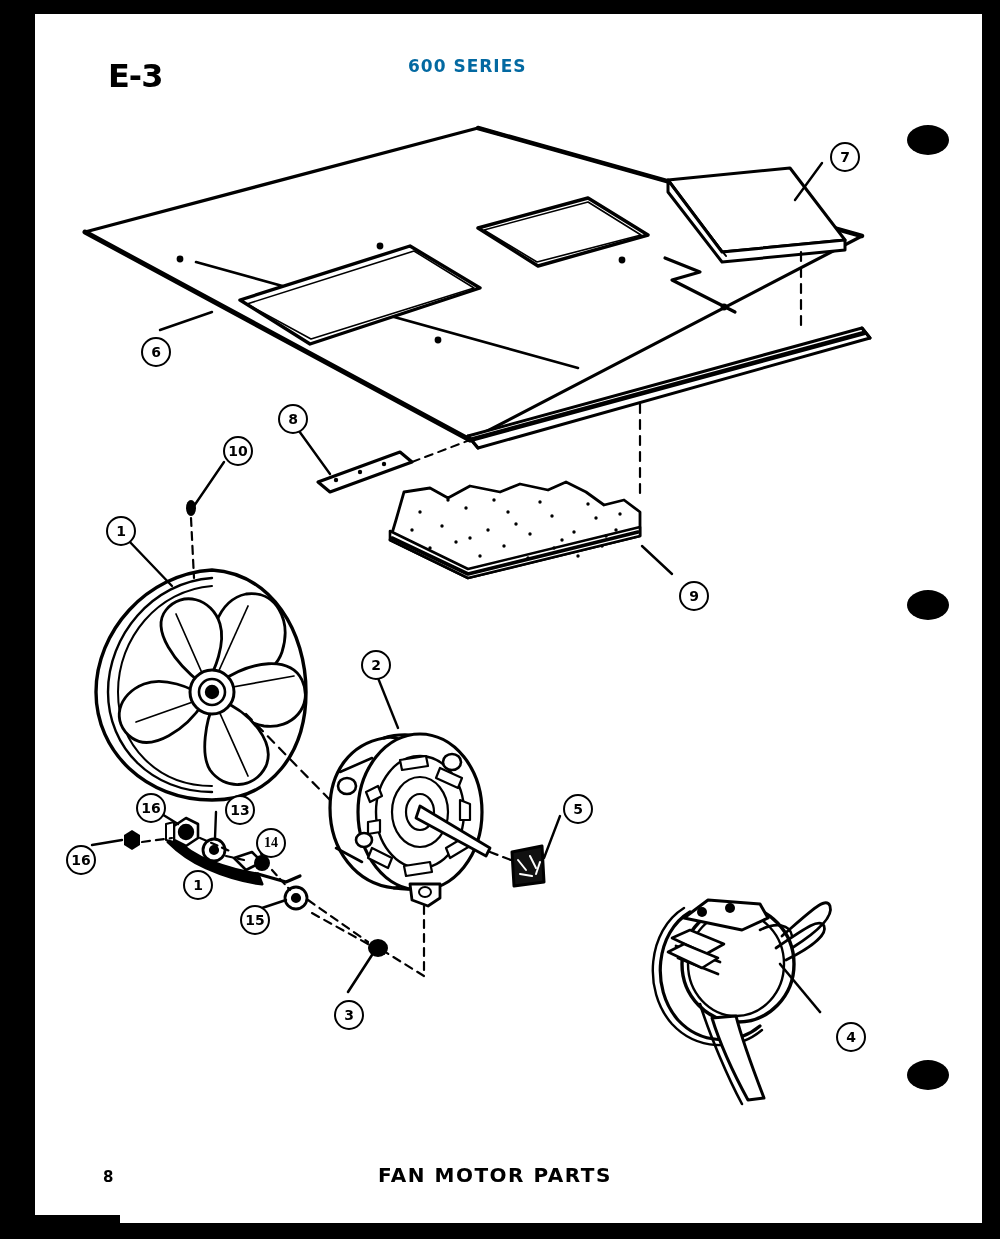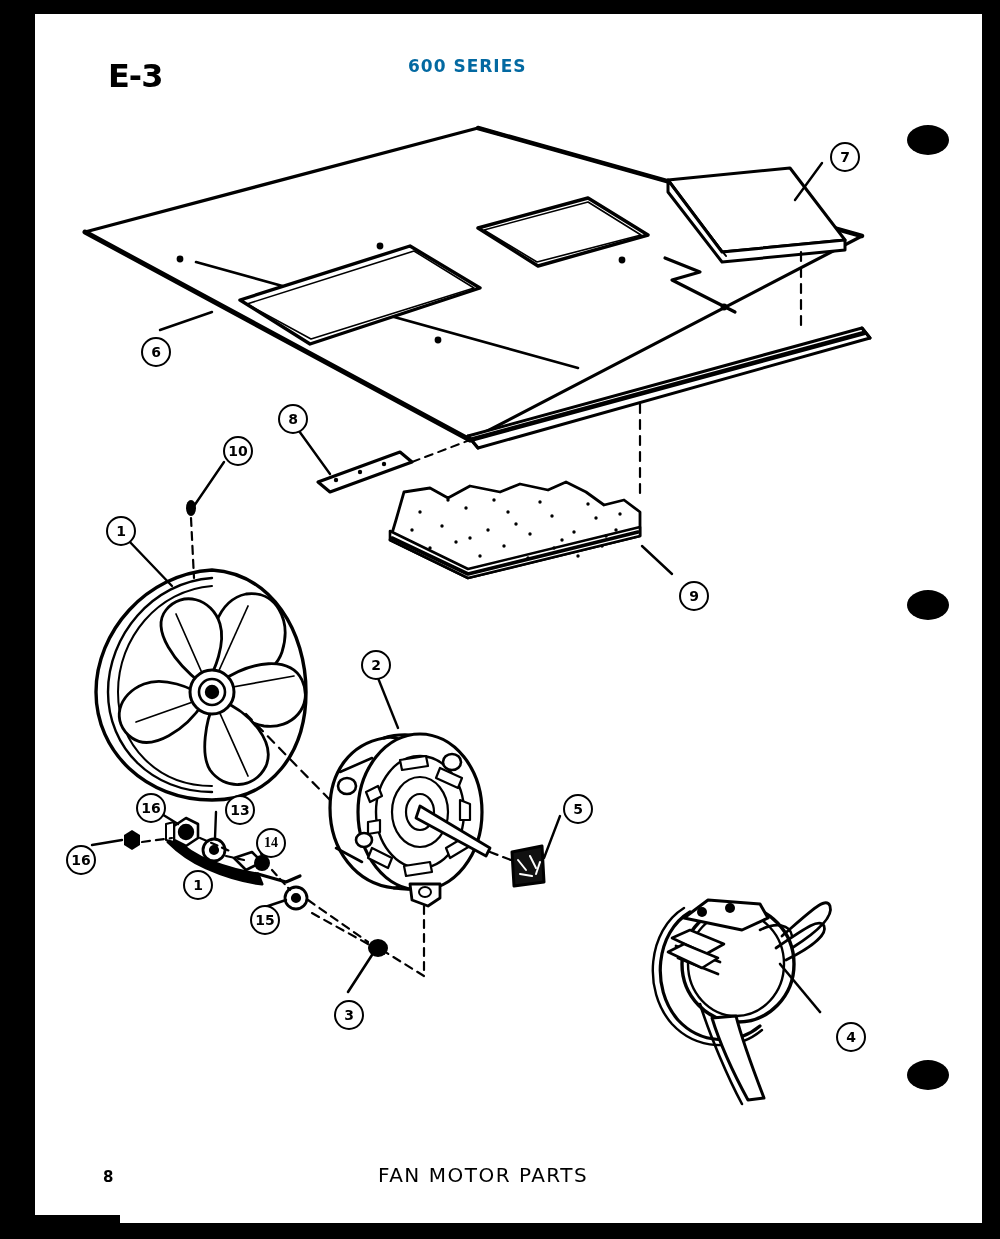--- a/index.html
+++ b/index.html
@@ -85,21 +85,21 @@
     font-size: 15px;
     font-weight: bold;
     color: #000;
     font-family: "DejaVu Sans", sans-serif;
   }
   .ftr-title {
     position: absolute;
     left: 378px;
     top: 1163px;
     font-size: 20px;
-    font-weight: normal;
+    font-weight: bold;
     letter-spacing: 1.5px;
     color: #000;
     font-family: "DejaVu Sans", sans-serif;
   }
   
   .callout {
     position: absolute;
     width: 30px;
     height: 30px;
     border: 2.5px solid #000;
@@ -406,19 +406,19 @@
   <div class="callout" style="left:563px; top:794px;">5</div>
   <div class="callout" style="left:141px; top:337px;">6</div>
   <div class="callout" style="left:830px; top:142px;">7</div>
   <div class="callout" style="left:278px; top:404px;">8</div>
   <div class="callout" style="left:679px; top:581px;">9</div>
   <div class="callout" style="left:223px; top:436px;text-align:right;">10</div>
   <div class="callout" style="left:183px; top:870px;">1</div>
   <div class="callout" style="left:136px; top:793px;">16</div>
   <div class="callout" style="left:212px; top:795px;margin-left:13px;">13</div>
   <div class="callout" style="left:256px; top:828px;font-family:Liberation Serif, serif;">14</div>
-  <div class="callout" style="left:250px; top:905px;text-align:right;">15</div>
+  <div class="callout" style="left:240px; top:905px;text-align:right;">15</div>
   <div class="callout" style="left:66px;  top:845px;">16</div>
 
   <div class="ftr-page">8</div>
   <div class="ftr-title">FAN MOTOR PARTS</div>
 
 </div>
 
 </body></html>

